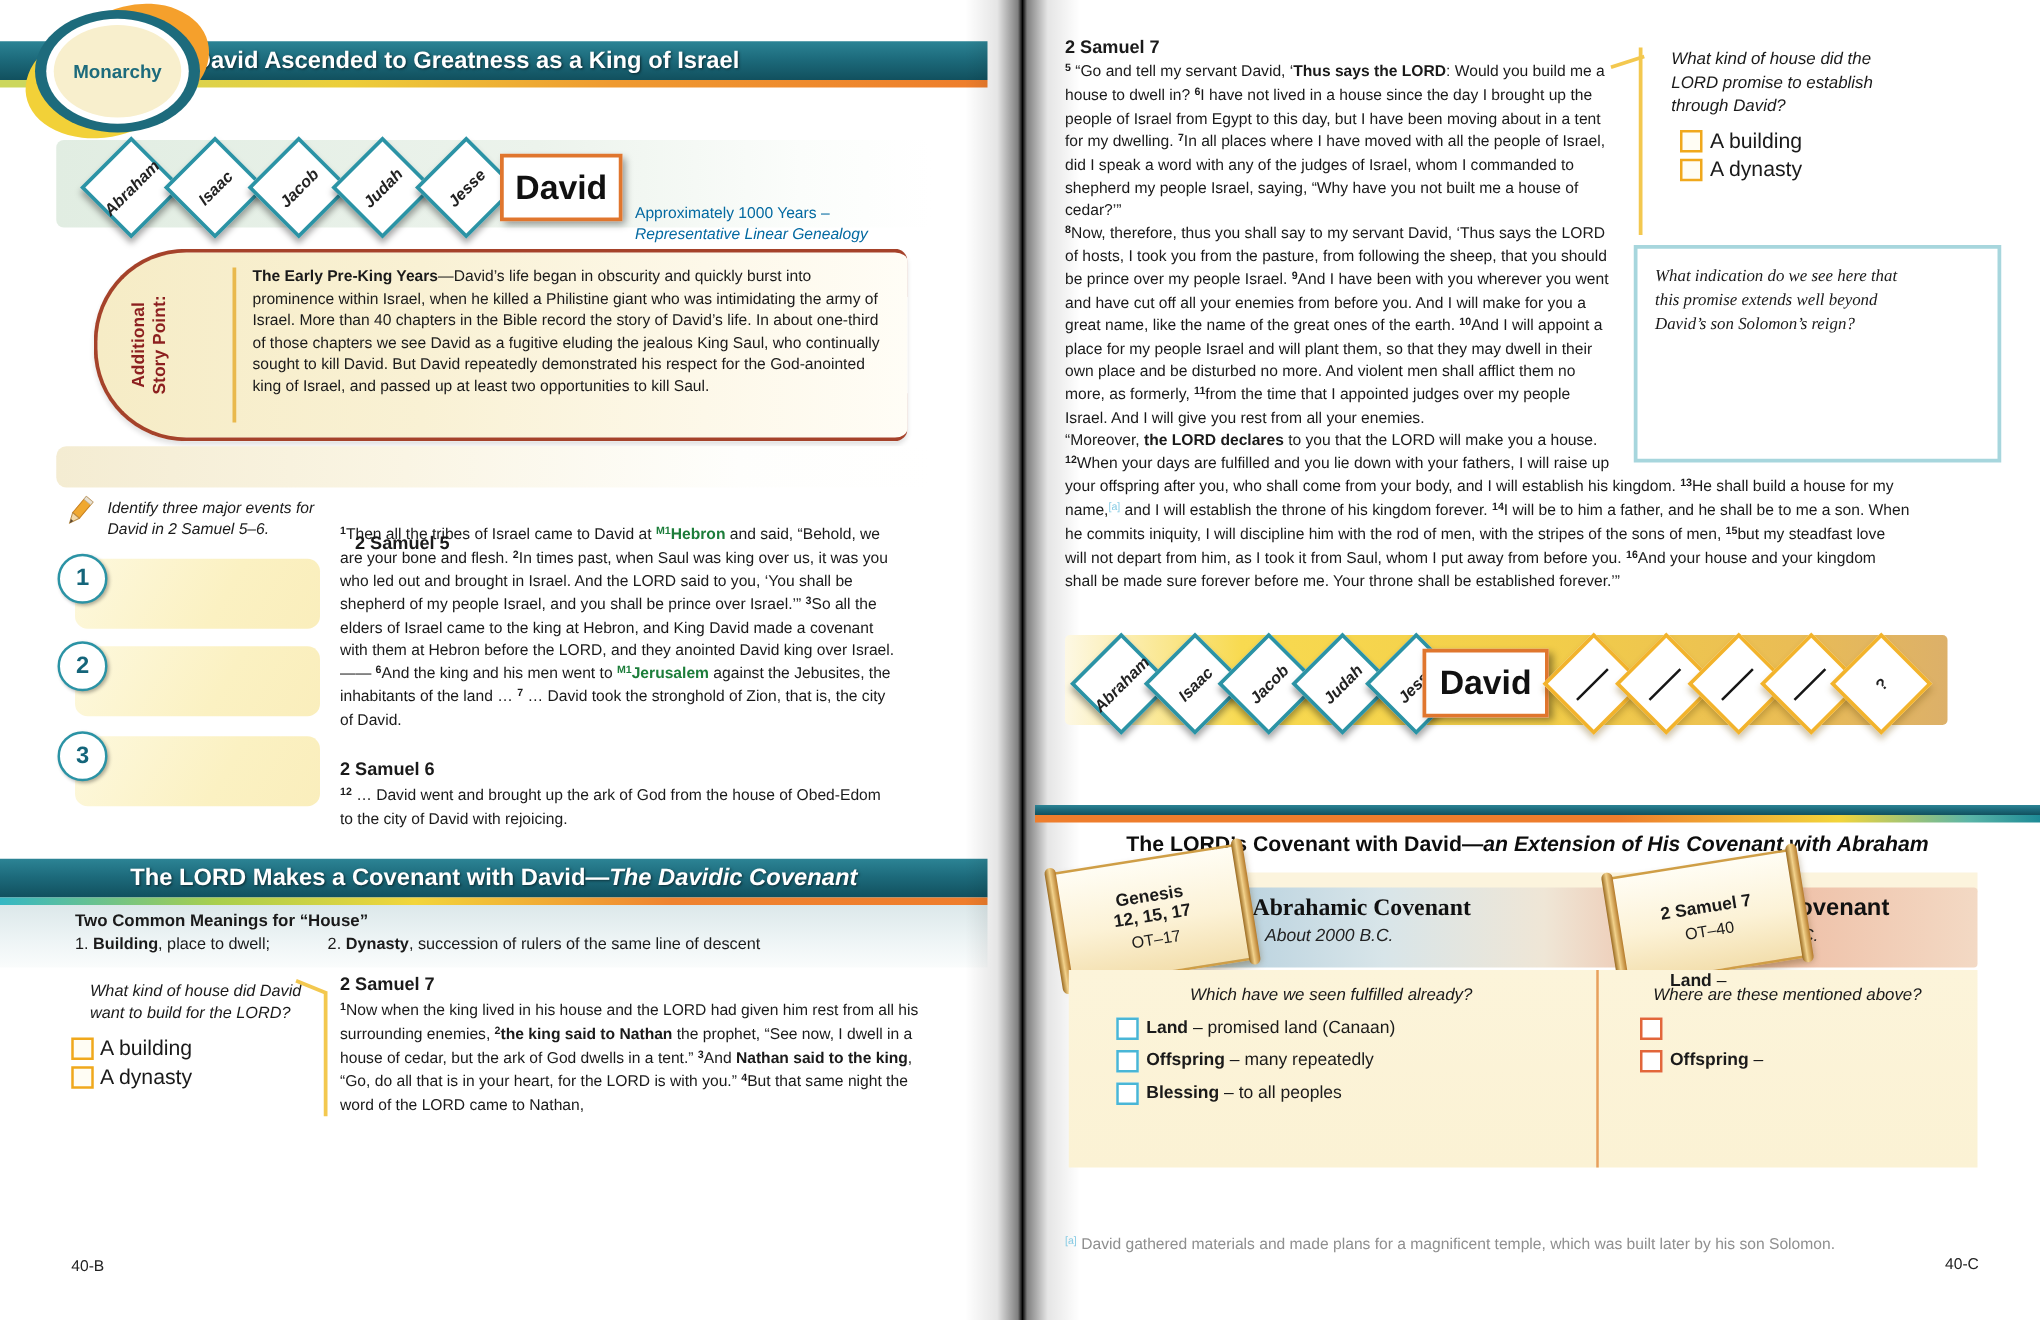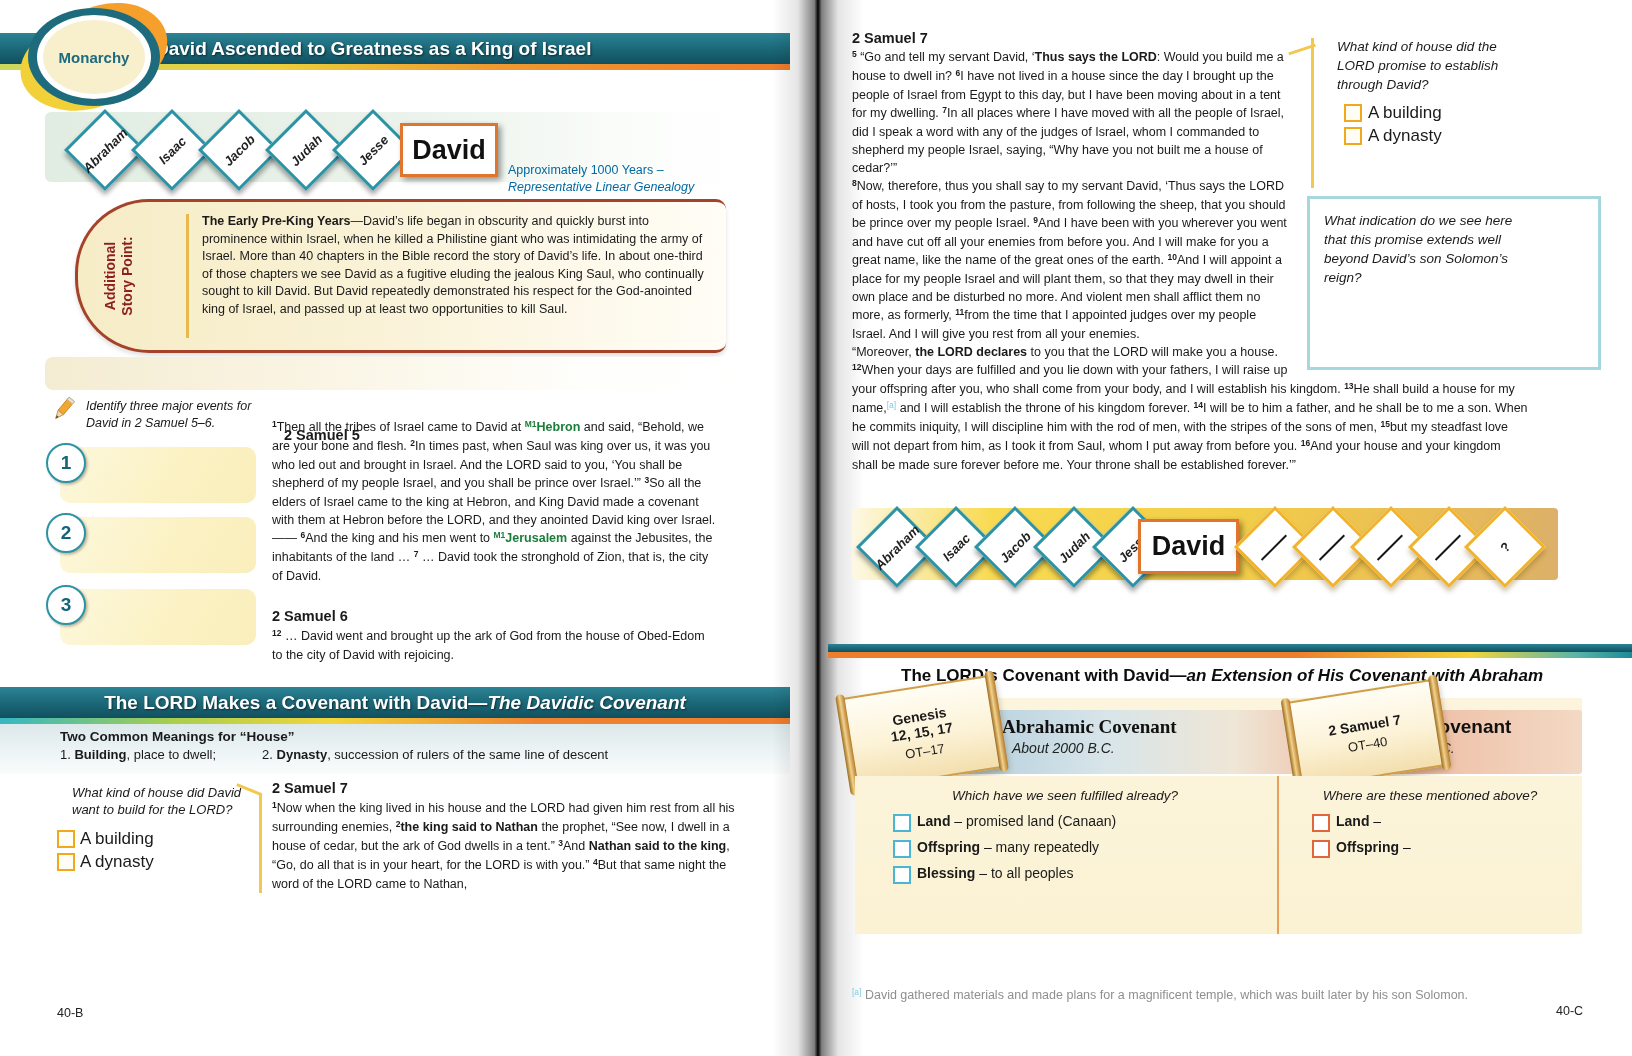--- a/index.html
+++ b/index.html
@@ -60,21 +60,21 @@
 
   .q-italic{font-style:italic;font-size:13px;line-height:17px;color:#1a1a1a;}
   .q-rule{background:#f3c84f;width:2.5px;}
   .q-diag{background:#f3c84f;height:2.5px;}
 
   .checkbox{position:absolute;width:14px;height:14px;background:#fffdf4;border:2px solid #f0a81c;}
   .checkbox.blue{border-color:#49b6d6;background:#fff;}
   .checkbox.orange{border-color:#e2663a;background:#fff;}
   .cb-label{position:absolute;font-size:17px;text-align:center;}
 
-  .note-box{border:3px solid #a7d6dd;background:#fff;}
+  .note-box{border:3px solid #a7d6dd;background:#fff;font-family:Liberation Serif, serif;}
 
   
   .cov-title{font-weight:700;font-size:17px;color:#0d0d0d;text-align:center;}
   .cov-band{background:linear-gradient(90deg,#aecbdb 0%,#d8e5e9 26%,#efe6d6 46%,#edb69c 66%,#f3d9c4 100%);border-radius:3px;}
   .cov-cream{background:#fcf4dd;}
   .cov-name{font-weight:700;font-size:19px;color:#111;}
   .cov-date{font-style:italic;font-size:14px;color:#222;}
   .scroll{position:absolute;background:linear-gradient(180deg,#fffdf4 0%,#fcf2d6 55%,#f3dfae 100%);
           border:2px solid #cf9e46;border-radius:4px;box-shadow:3px 4px 6px rgba(90,60,10,.35);
           display:flex;flex-direction:column;align-items:center;justify-content:center;}
@@ -275,20 +275,20 @@
   <div class="abs cov-q" style="left:875px;top:788px;width:380px;">Which have we seen fulfilled already?</div>
   <div class="checkbox blue" style="left:893px;top:814px;"></div>
   <div class="cov-item" style="left:917px;top:813px;"><span class="rt-b">Land</span><span> – promised land (Canaan)</span></div>
   <div class="checkbox blue" style="left:893px;top:840px;"></div>
   <div class="cov-item" style="left:917px;top:839px;"><span class="rt-b">Offspring</span><span> – many repeatedly</span></div>
   <div class="checkbox blue" style="left:893px;top:866px;"></div>
   <div class="cov-item" style="left:917px;top:865px;"><span class="rt-b">Blessing</span><span> – to all peoples</span></div>
 
   <div class="abs cov-q" style="left:1290px;top:788px;width:280px;">Where are these mentioned above?</div>
   <div class="checkbox orange" style="left:1312px;top:814px;"></div>
-  <div class="cov-item" style="left:1336px;top:813px;"><span class="rt-b">Land</span><span> –</span></div>
+  <div class="cov-item" style="left:1336px;top:776px;"><span class="rt-b">Land</span><span> –</span></div>
   <div class="checkbox orange" style="left:1312px;top:840px;"></div>
   <div class="cov-item" style="left:1336px;top:839px;"><span class="rt-b">Offspring</span><span> –</span></div>
 
   <div class="abs footnote" style="left:852px;top:988px;width:700px;"><span class="rt-fn">[a]</span><span> David gathered materials and made plans for a magnificent temple, which was built later by his son Solomon.</span></div>
   <div class="abs page-num" style="left:1556px;top:1004px;">40-C</div>
 
 </div>
 
 </body></html>

